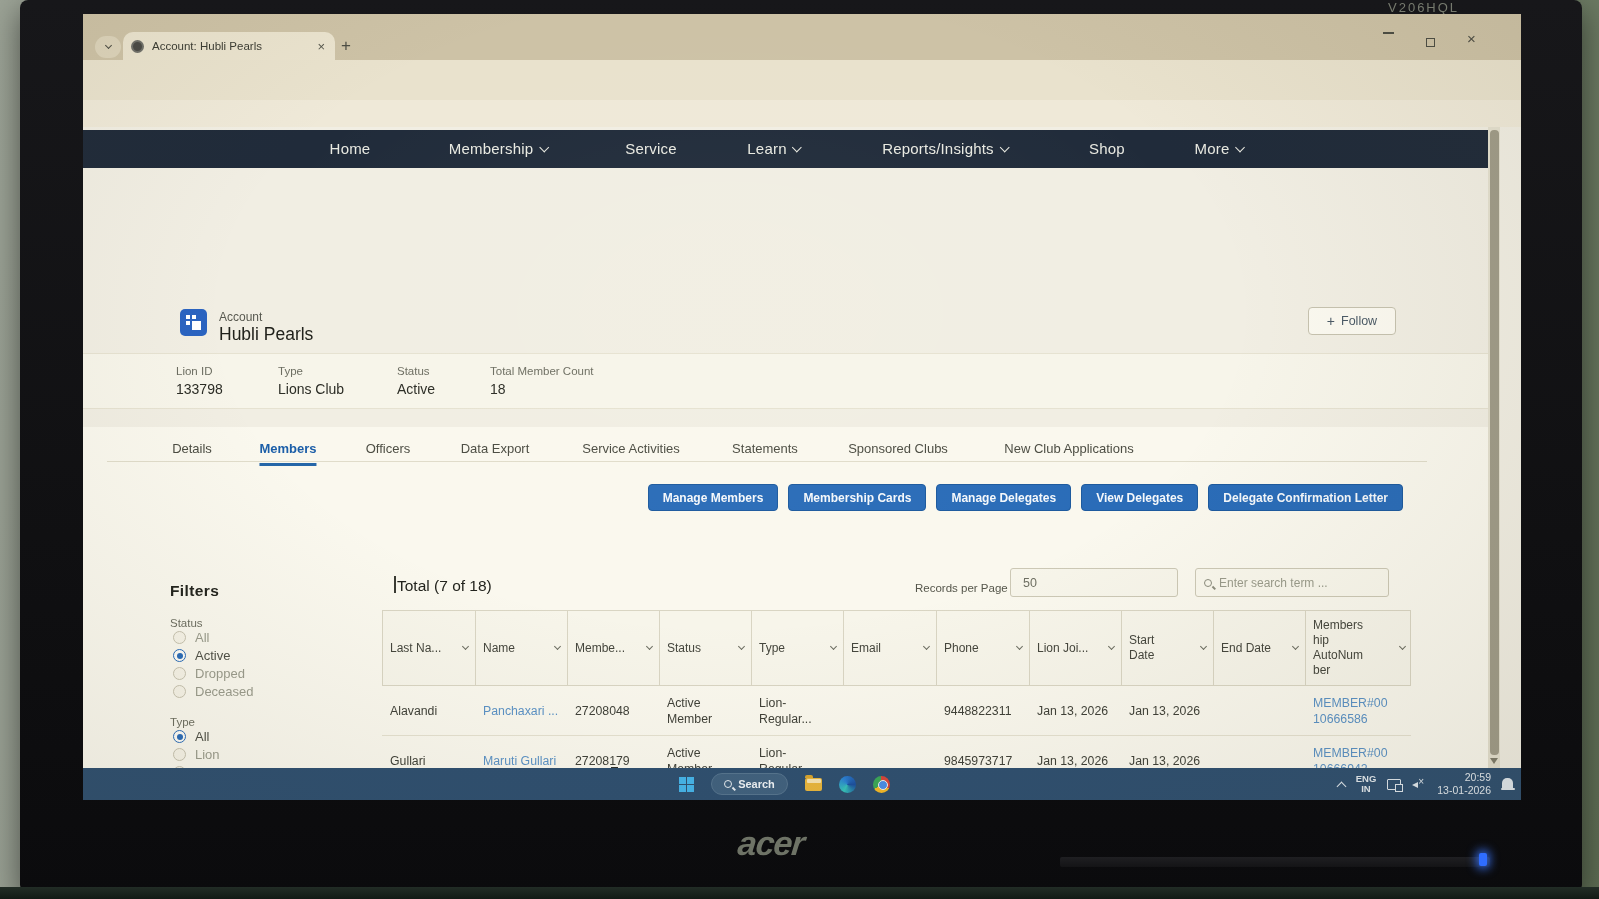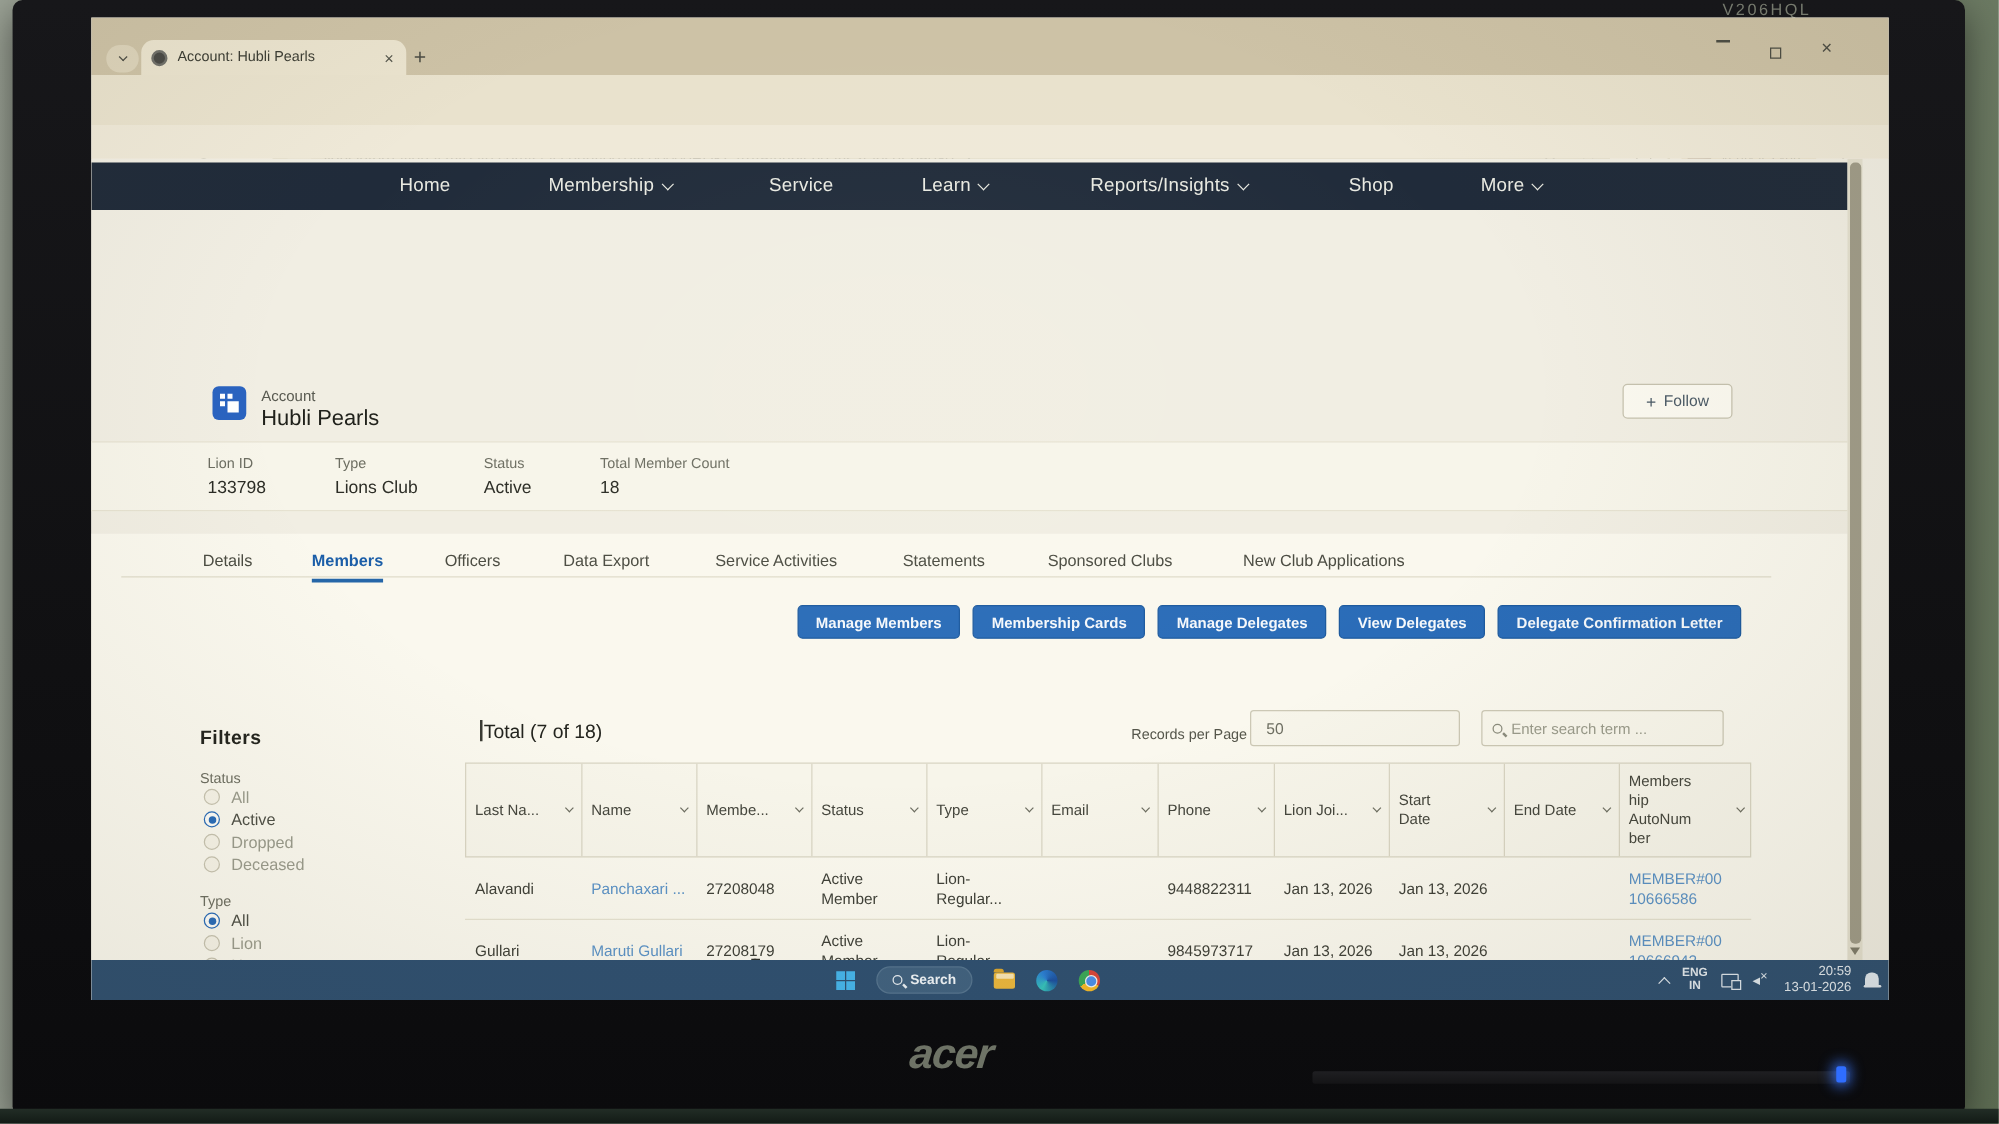--- a/index.html
+++ b/index.html
@@ -1,21 +1,21 @@
 <!DOCTYPE html>
 <html><head>
 <meta charset="utf-8">
 <style>
   * { margin:0; padding:0; box-sizing:border-box; }
   html,body { width:1599px; height:899px; overflow:hidden; }
   body { font-family:"Liberation Sans", sans-serif; background:linear-gradient(105deg,#9ba295 0%,#8f978a 40%,#6d7b64 85%,#5c6b52 100%); position:relative; }
   .abs { position:absolute; }
 
   
-  .monitor { position:absolute; left:10px; top:0; width:1562px; height:893px; background:linear-gradient(180deg,#17171a 0%,#101012 60%,#0b0b0d 100%); border-radius:8px; box-shadow:0 10px 30px rgba(0,0,0,.5); }
+  .monitor { position:absolute; left:20px; top:0; width:1562px; height:893px; background:linear-gradient(180deg,#17171a 0%,#101012 60%,#0b0b0d 100%); border-radius:8px; box-shadow:0 10px 30px rgba(0,0,0,.5); }
   .model-label { position:absolute; left:1368px; top:0px; color:#767a6e; font-size:13px; letter-spacing:2px; }
   .brand-logo { position:absolute; left:718px; top:824px; color:#6e7366; font-size:34px; font-weight:bold; font-style:italic; transform:skewX(-6deg); letter-spacing:-1px; }
   .osd-strip { position:absolute; left:1040px; top:857px; width:430px; height:10px; background:linear-gradient(180deg,#1f1f22,#141416); border-radius:2px; }
   .power-led { position:absolute; left:1459px; top:853px; width:8px; height:13px; background:#2f6dff; border-radius:2px; box-shadow:0 0 10px 3px rgba(60,120,255,.8); }
   .desk { position:absolute; left:0; bottom:0; width:1599px; height:12px; background:linear-gradient(180deg,#222d26,#121a15); }
 
   
   .screen { position:absolute; left:63px; top:14px; width:1438px; height:786px; background:#f2efe4; overflow:hidden; }
   .vignette { position:absolute; inset:0; z-index:90; pointer-events:none;
     background:radial-gradient(ellipse at 45% 38%, rgba(255,255,235,.05) 0%, rgba(255,250,220,0) 45%, rgba(70,60,30,.10) 100%); }

